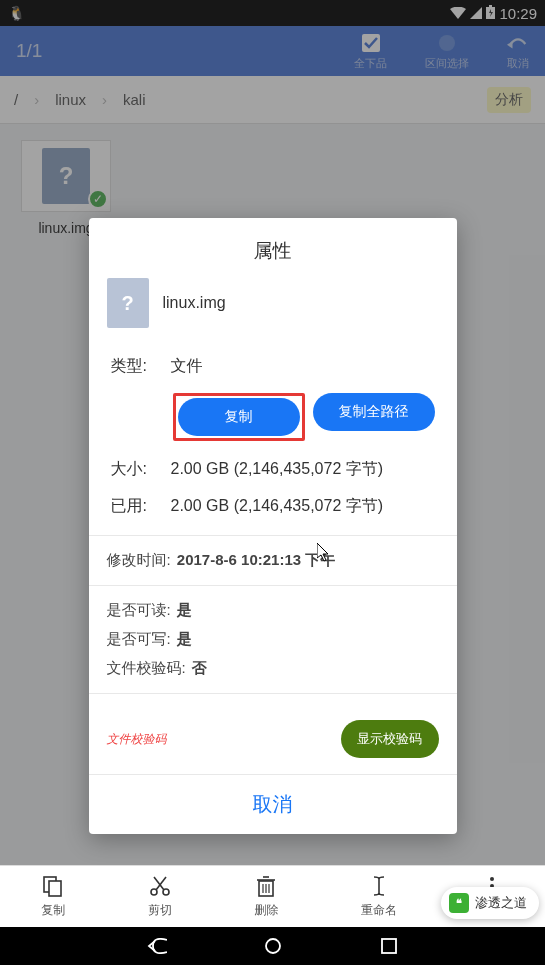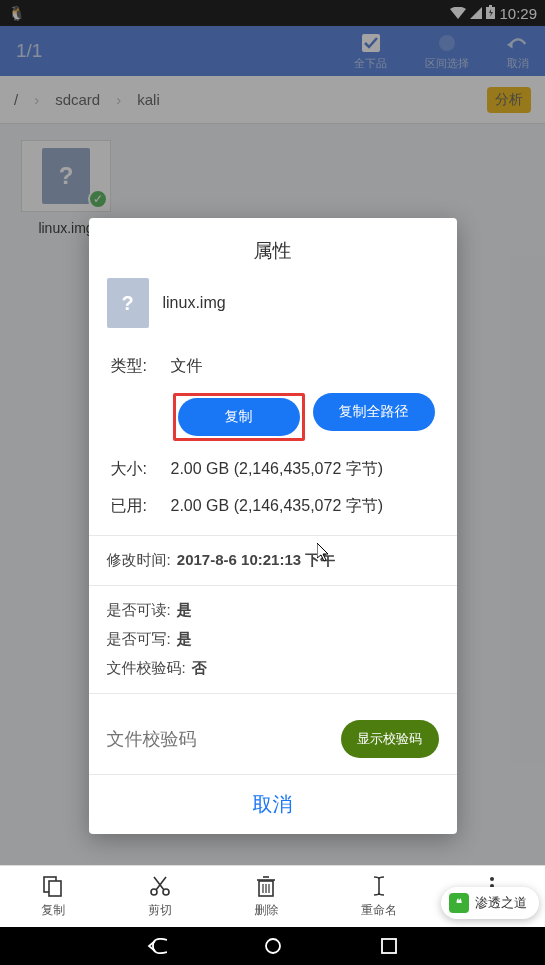--- a/index.html
+++ b/index.html
@@ -18,21 +18,21 @@
   .app-bar .counter { font-size: 19px; font-weight: 400; flex: 1; color: #cdd9f0; }
   .app-bar .actions { display: flex; gap: 38px; align-items: center; }
   .action { display: flex; flex-direction: column; align-items: center; gap: 2px; font-size: 11px; color: #b7c7ea; }
   .action .ic { width: 22px; height: 22px; display: flex; align-items: center; justify-content: center; }
   
   
   .breadcrumb { height: 48px; background: #fff; display: flex; align-items: center; padding: 0 14px; font-size: 15px; color: #666; border-bottom: 1px solid #e0e0e0; }
   .breadcrumb .sep { color: #bbb; margin: 0 16px; }
   .breadcrumb .crumb { color: #555; }
   .breadcrumb .spacer { flex: 1; }
-  .breadcrumb .analyze { color: #555; padding: 4px 8px; border-radius: 4px; background: #eab308; font-size: 14px; }
+  .breadcrumb .analyze { color: #555; padding: 4px 8px; border-radius: 4px; background: #fef9c3; font-size: 14px; }
   
   
   .grid-area { padding: 10px; display: flex; }
   .file-tile { width: 112px; display: flex; flex-direction: column; align-items: center; padding: 6px; }
   .file-tile .thumb { width: 90px; height: 72px; background: #fff; border: 1px solid #ddd; display: flex; align-items: center; justify-content: center; position: relative; }
   .file-tile .doc { width: 48px; height: 56px; background: #8da3c2; display: flex; align-items: center; justify-content: center; color: #fff; font-size: 24px; font-weight: bold; border-radius: 2px; position: relative; }
   .file-tile .check { position: absolute; right: 2px; bottom: 2px; width: 20px; height: 20px; background: #4caf50; border-radius: 50%; border: 2px solid #fff; display: flex; align-items: center; justify-content: center; color: #fff; font-size: 12px; }
   .file-tile .name { margin-top: 8px; font-size: 14px; color: #222; }
   
   
@@ -55,21 +55,21 @@
   .btn.fullpath { background: #1976f5; }
   .highlight-box { border: 3px solid #e53935; padding: 2px; border-radius: 2px; }
   
   .divider { height: 1px; background: #e8e8e8; margin: 10px 0; }
   
   .prop-small { padding: 5px 18px; font-size: 15px; color: #444; }
   .prop-small .lbl2 { display: inline; }
   .prop-small .val2 { display: inline; margin-left: 2px; font-weight: bold; }
   
   .checksum-row { display: flex; align-items: center; padding: 16px 18px; }
-  .checksum-row .lbl3 { flex: 1; font-size: 18px; color: #737373; }
+  .checksum-row .lbl3 { flex: 1; font-size: 12px; color: #ef4444; font-style: italic; }
   .btn-check { width: 98px; height: 38px; border-radius: 19px; background: #4d7c0f; color: #fff; border: none; font-size: 13px; display: flex; align-items: center; justify-content: center; cursor: pointer; }
   
   .cancel-row { border-top: 1px solid #e8e8e8; padding: 16px 0; text-align: center; }
   .cancel-btn { color: #1976f5; font-size: 20px; font-weight: 400; cursor: pointer; }
   
   
   .bottom-bar { position: absolute; left: 0; right: 0; bottom: 38px; height: 62px; background: #fff; border-top: 1px solid #ddd; display: flex; justify-content: space-around; align-items: center; }
   .bottom-item { display: flex; flex-direction: column; align-items: center; gap: 4px; font-size: 12px; color: #555; }
   .bottom-item .ic2 { width: 24px; height: 24px; display: flex; align-items: center; justify-content: center; color: #333; }
   
@@ -143,21 +143,21 @@
             </svg>
         </div>
         <span>取消</span>
       </div>
     </div>
   </div>
 
   <div class="breadcrumb">
     <span class="crumb">/</span>
     <span class="sep">›</span>
-    <span class="crumb">sdcard</span>
+    <span class="crumb">linux</span>
     <span class="sep">›</span>
     <span class="crumb">kali</span>
     <span class="spacer"></span>
     <span class="analyze">分析</span>
   </div>
 
   <div class="grid-area">
     <div class="file-tile">
       <div class="thumb">
         <div class="doc">?</div>

